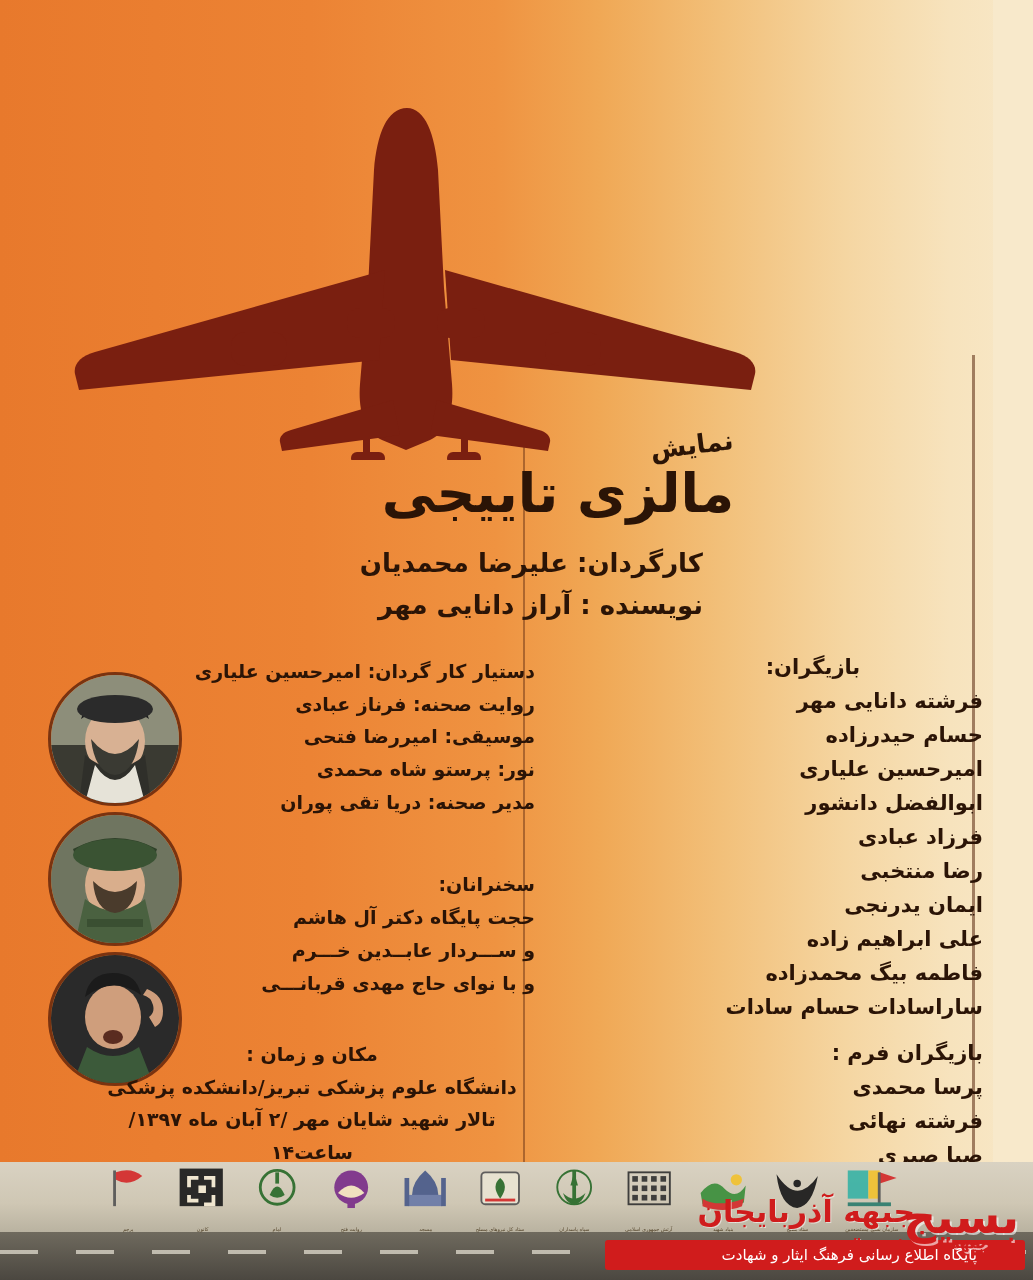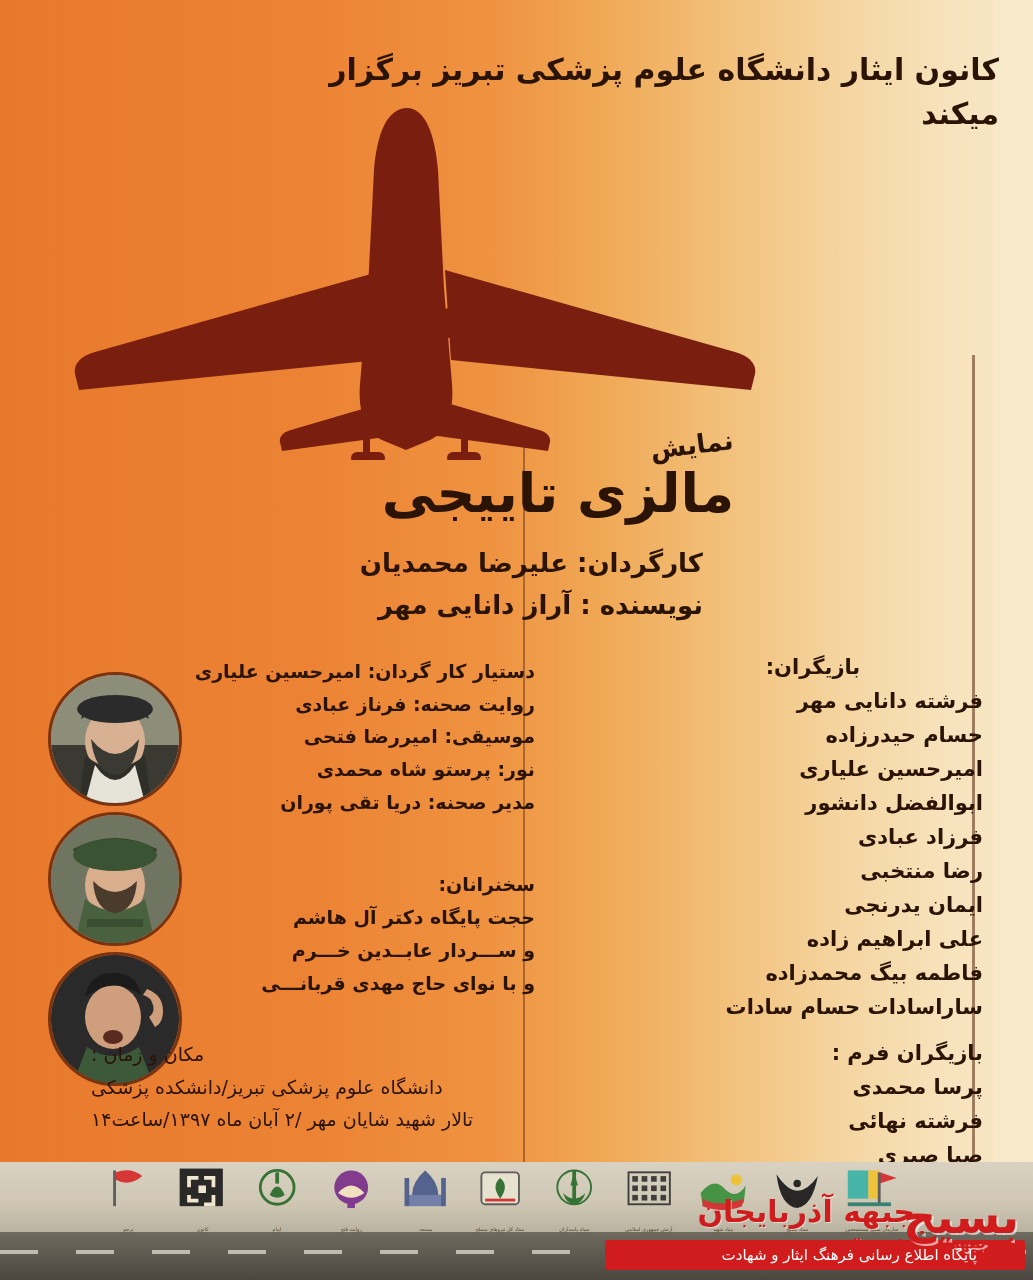--- a/index.html
+++ b/index.html
@@ -68,23 +68,23 @@
     font-size:19px;line-height:1.72;font-weight:bold;
   }
   
   .speakers{
     position:absolute;left:190px;top:868px;width:345px;
     text-align:right;direction:rtl;color:#2b1406;
     font-size:19px;line-height:1.74;font-weight:bold;
   }
   
   .venue{
-    position:absolute;left:91px;top:1038px;width:430px;
-    text-align:left;direction:rtl;color:#2b1406;
-    font-size:19px;line-height:1.72;font-weight:normal;
+    position:absolute;left:97px;top:1038px;width:430px;
+    text-align:center;direction:rtl;color:#2b1406;
+    font-size:19px;line-height:1.72;font-weight:bold;
   }
   
   .cast{
     position:absolute;right:50px;top:650px;width:340px;
     text-align:right;direction:rtl;color:#2b1406;
     font-size:21px;line-height:1.62;font-weight:bold;
   }
   .cast .hdr{font-weight:bold;text-align:center;}
   .cast .sub-hdr{margin-top:12px;font-weight:bold;}
   
@@ -147,21 +147,20 @@
 </head>
 <body>
 
 <div id="poster">
 
   <div class="bg-left"></div>
   <div class="bg-rightpanel"></div>
   <div class="divider"></div>
   <div class="divider2"></div>
 
-  <div class="headline">کانون ایثار دانشگاه علوم پزشکی تبریز برگزار میکند</div>
 
   <div class="plane">
     <svg viewBox="0 0 720 360" xmlns="http://www.w3.org/2000/svg">
       <g fill="#7a1f10">
 
         <path d="M352 8 c18 0 28 26 31 62 l6 118 8 96 c2 26 -4 48 -22 56 l-24 10 -24 -10 c-18 -8 -24 -30 -22 -56 l8 -96 6 -118 c3 -36 13 -62 33 -62 z"></path>
 
         <path d="M330 170 L40 252 c-14 4 -22 12 -20 22 l4 16 300 -30 z"></path>
 
         <path d="M390 170 L680 252 c14 4 22 12 20 22 l-4 16 -300 -30 z"></path>

